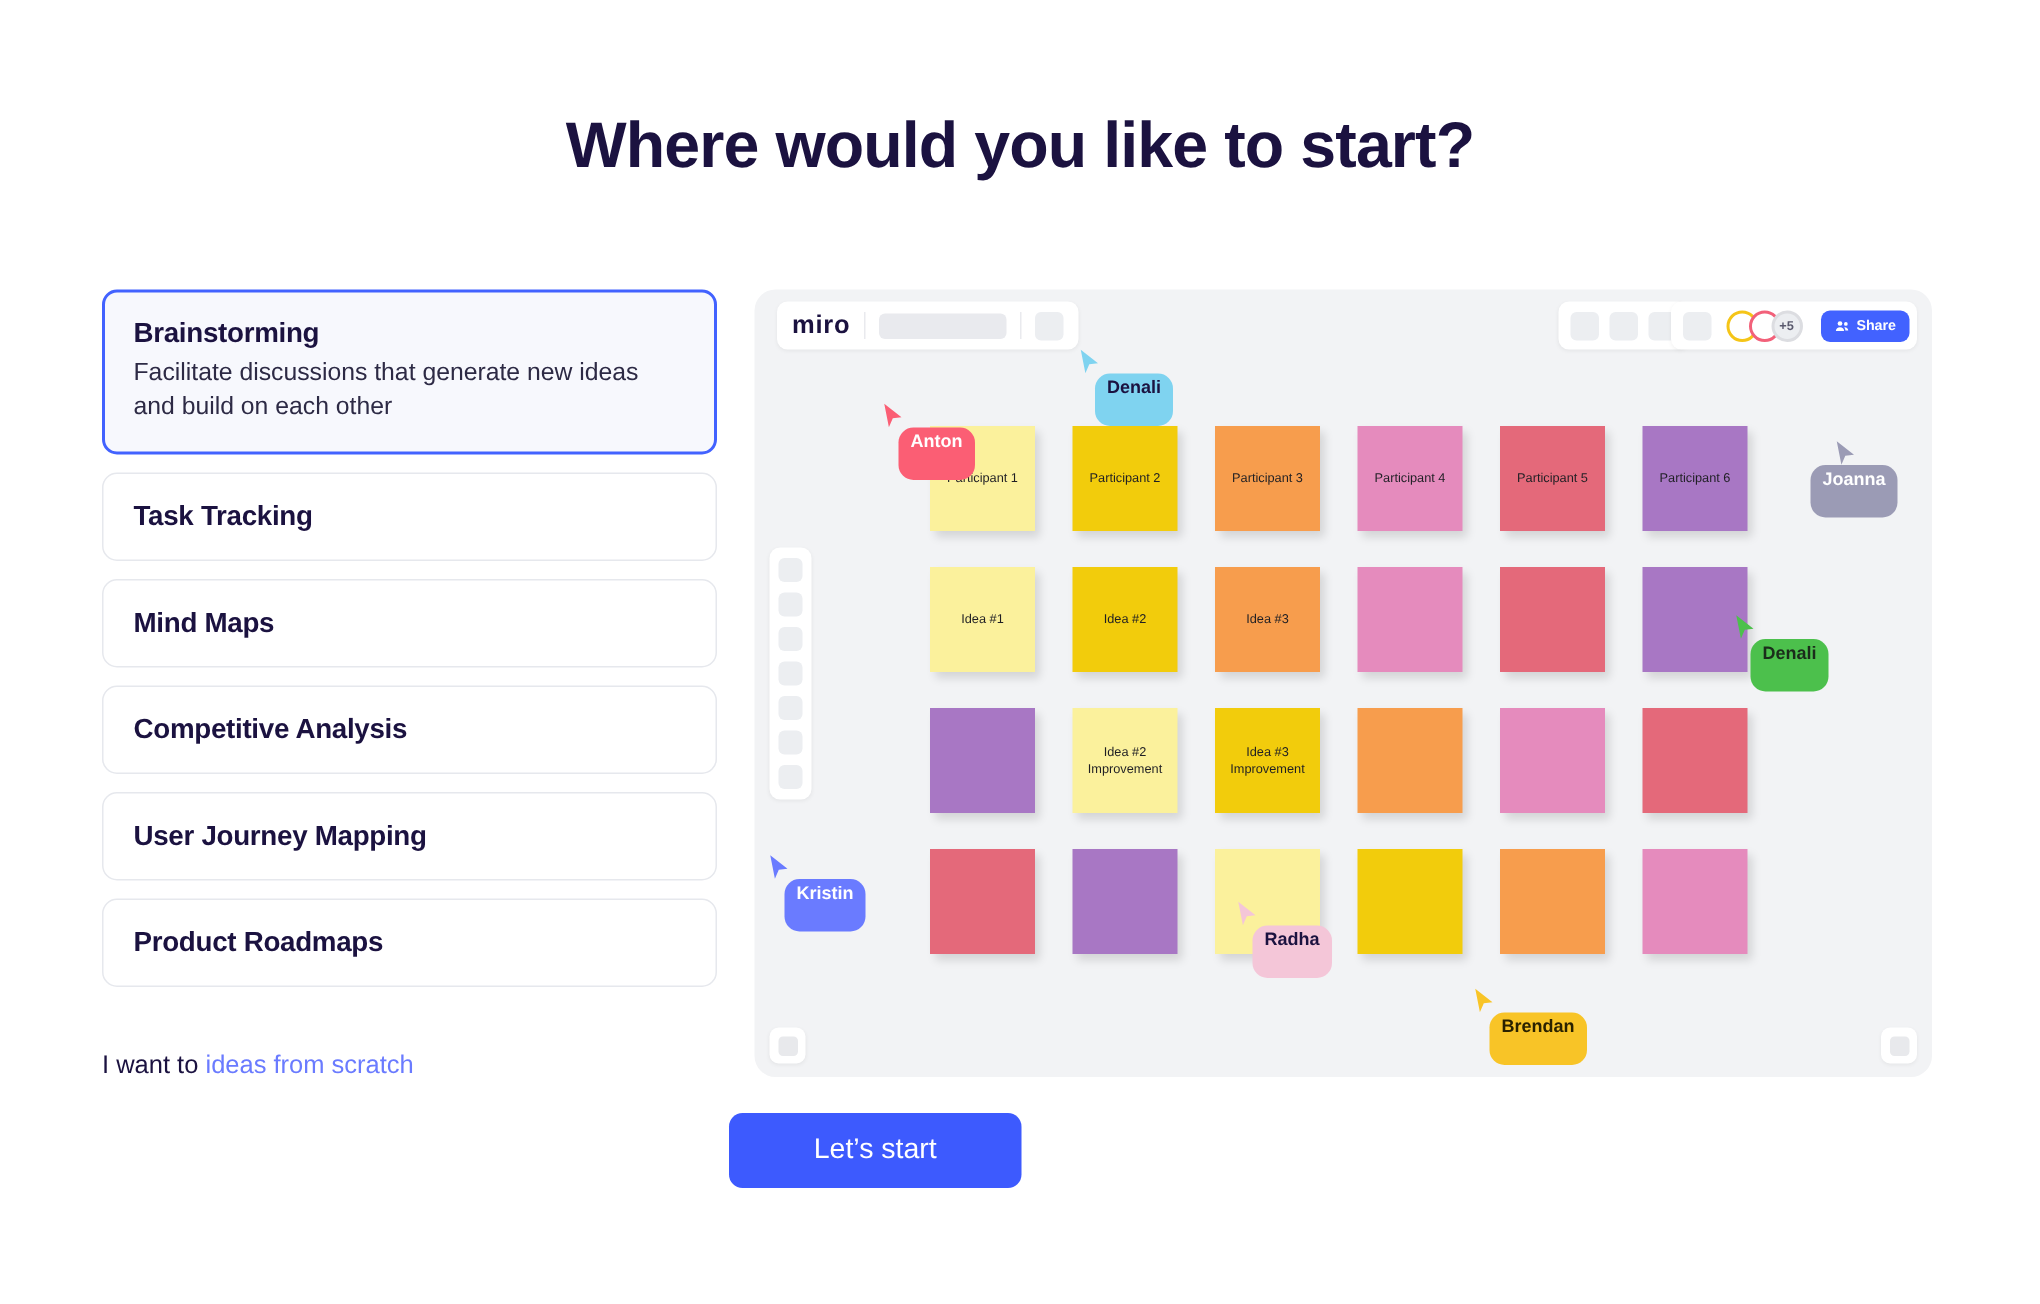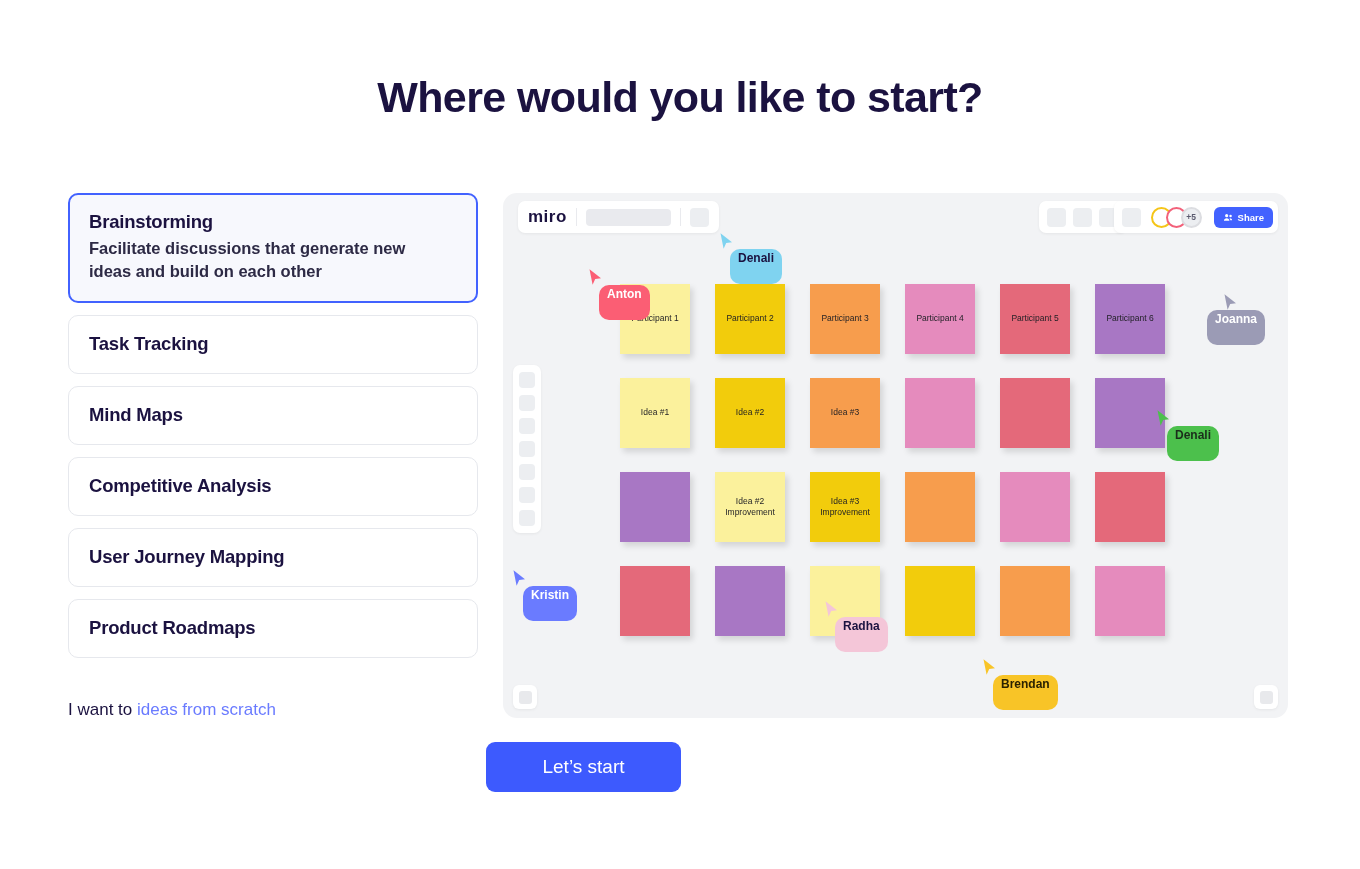--- a/index.html
+++ b/index.html
@@ -39,21 +39,21 @@
   .activity.selected {
     border: 2px solid #4262ff; background: #f7f8fd;
     padding: 16px 19px 17px 19px;
   }
   .activity-name {
     font-size: 18.5px; font-weight: 700; color: #1b1240;
     letter-spacing: -0.2px;
   }
   .activity-desc {
     margin-top: 4px; font-size: 16.5px; color: #2d2a45;
-    line-height: 1.42; font-weight: 700; max-width: 360px;
+    line-height: 1.42; font-weight: 400; max-width: 360px;
   }
   .activity.selected .activity-name { margin-bottom: 1px; }
 
   .scratch {
     margin-top: 42px; font-size: 17px; color: #1b1240;
   }
   .scratch a { color: #6a7bff; text-decoration: none; cursor: pointer; }
 
   
   .board {

